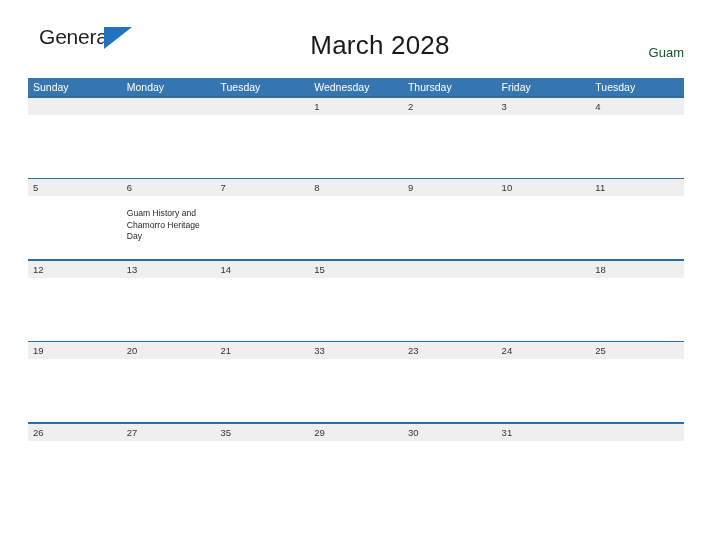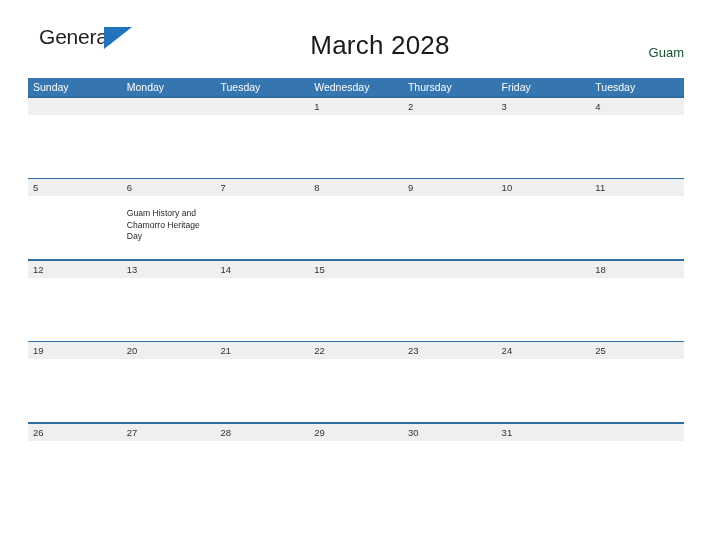--- a/index.html
+++ b/index.html
@@ -298,21 +298,21 @@
             <div class="day">
               <div class="day-number-band"></div>
               <div class="day-number">20</div>
             </div>
             <div class="day">
               <div class="day-number-band"></div>
               <div class="day-number">21</div>
             </div>
             <div class="day">
               <div class="day-number-band"></div>
-              <div class="day-number">22</div>
+              <div class="day-number">33</div>
             </div>
             <div class="day">
               <div class="day-number-band"></div>
               <div class="day-number">23</div>
             </div>
             <div class="day">
               <div class="day-number-band"></div>
               <div class="day-number">24</div>
             </div>
             <div class="day">
@@ -327,21 +327,21 @@
             <div class="day">
               <div class="day-number-band"></div>
               <div class="day-number">26</div>
             </div>
             <div class="day">
               <div class="day-number-band"></div>
               <div class="day-number">27</div>
             </div>
             <div class="day">
               <div class="day-number-band"></div>
-              <div class="day-number">28</div>
+              <div class="day-number">35</div>
             </div>
             <div class="day">
               <div class="day-number-band"></div>
               <div class="day-number">29</div>
             </div>
             <div class="day">
               <div class="day-number-band"></div>
               <div class="day-number">30</div>
             </div>
             <div class="day">

